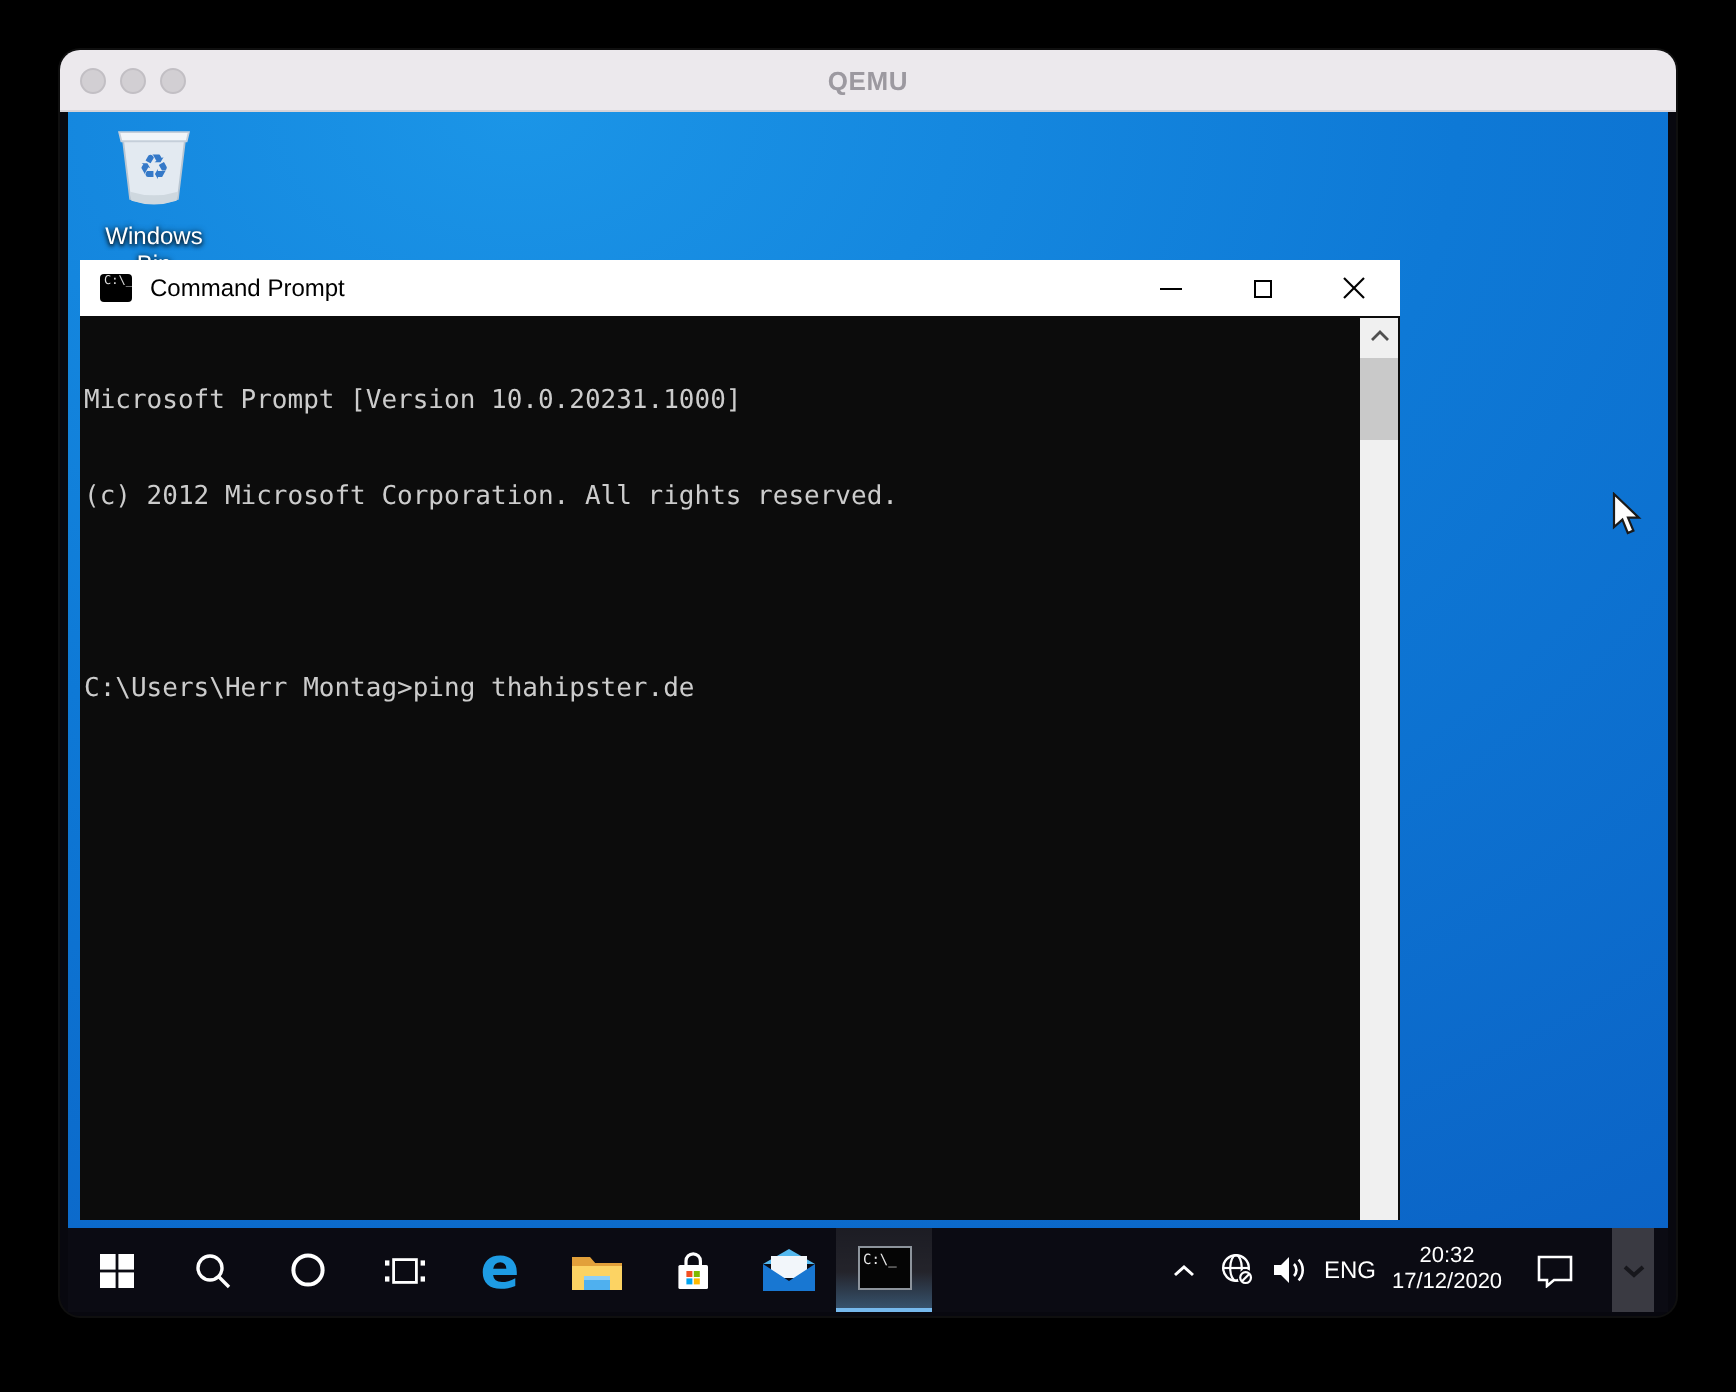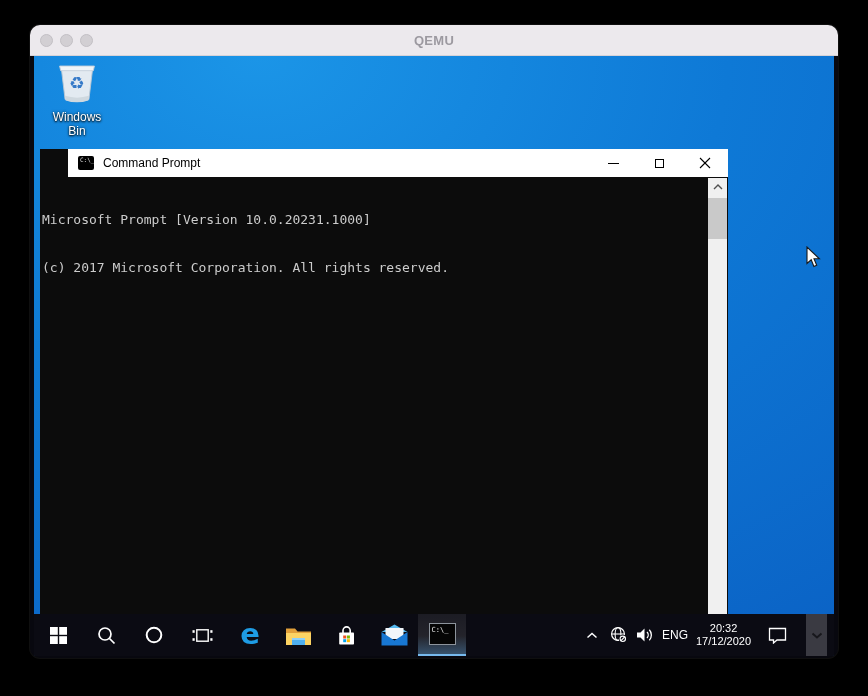--- a/index.html
+++ b/index.html
@@ -17,21 +17,21 @@
 
   
   .guest{position:absolute;left:4px;top:31px;width:800px;height:600px;
     background:radial-gradient(140% 130% at 28% 0%, #1b95e7 0%, #0e79d6 42%, #0a5ec2 100%);overflow:hidden;}
 
   
   .recycle-bin{position:absolute;left:12px;top:5px;width:62px;text-align:center;cursor:default;}
   .rb-label{margin-top:1px;font-size:12px;color:#fff;text-shadow:0 1px 2px rgba(0,0,0,.95),0 0 3px rgba(0,0,0,.7);}
 
   
-  .cmd-window{position:absolute;left:6px;top:93px;width:660px;height:480px;background:#0c0c0c;padding-left:28px;}
+  .cmd-window{position:absolute;left:6px;top:74px;width:660px;height:480px;background:#0c0c0c;}
   .cmd-titlebar{height:28px;background:#ffffff;display:flex;align-items:center;}
   .cmd-app-icon{width:16px;height:14px;margin-left:10px;background:#000;border-radius:2px;
     position:relative;overflow:hidden;flex:0 0 auto;}
   .cmd-app-icon .strip{height:3px;background:#2b2f33;border-bottom:1px solid #555;}
   .cmd-app-icon .glyph{display:block;font-family:"DejaVu Sans Mono",monospace;font-size:6px;line-height:8px;
     color:#ddd;padding-left:2px;}
   .cmd-title{font-size:12px;color:#000;margin-left:9px;white-space:nowrap;}
   .cmd-controls{margin-left:auto;display:flex;height:100%;}
   .ctrl{width:46px;height:100%;display:flex;align-items:center;justify-content:center;}
   .ctrl-min-bar{width:11px;height:1px;background:#000;}
@@ -116,22 +116,23 @@
               <svg width="12" height="12" viewBox="0 0 12 12">
                 <line x1="1" y1="1" x2="11" y2="11" stroke="#000" stroke-width="1.1"></line>
                 <line x1="11" y1="1" x2="1" y2="11" stroke="#000" stroke-width="1.1"></line>
               </svg>
             </span>
           </span>
         </div>
 
         <div class="terminal">
           <div class="tline">Microsoft Prompt [Version 10.0.20231.1000]</div>
-          <div class="tline">(c) 2017 Microsoft Corporation. All rights reserved.</div>
+          <div class="tline">(c) 2012 Microsoft Corporation. All rights reserved.</div>
           <div class="tline"></div>
+          <div class="tline">C:\Users\Herr Montag&gt;ping thahipster.de</div>
         </div>
 
         <div class="cmd-scrollbar">
           <div class="sb-up">
             <svg width="10" height="6" viewBox="0 0 10 6">
               <polyline points="1,5 5,1 9,5" fill="none" stroke="#505050" stroke-width="1.4"></polyline>
             </svg>
           </div>
           <div class="sb-thumb"></div>
         </div>

